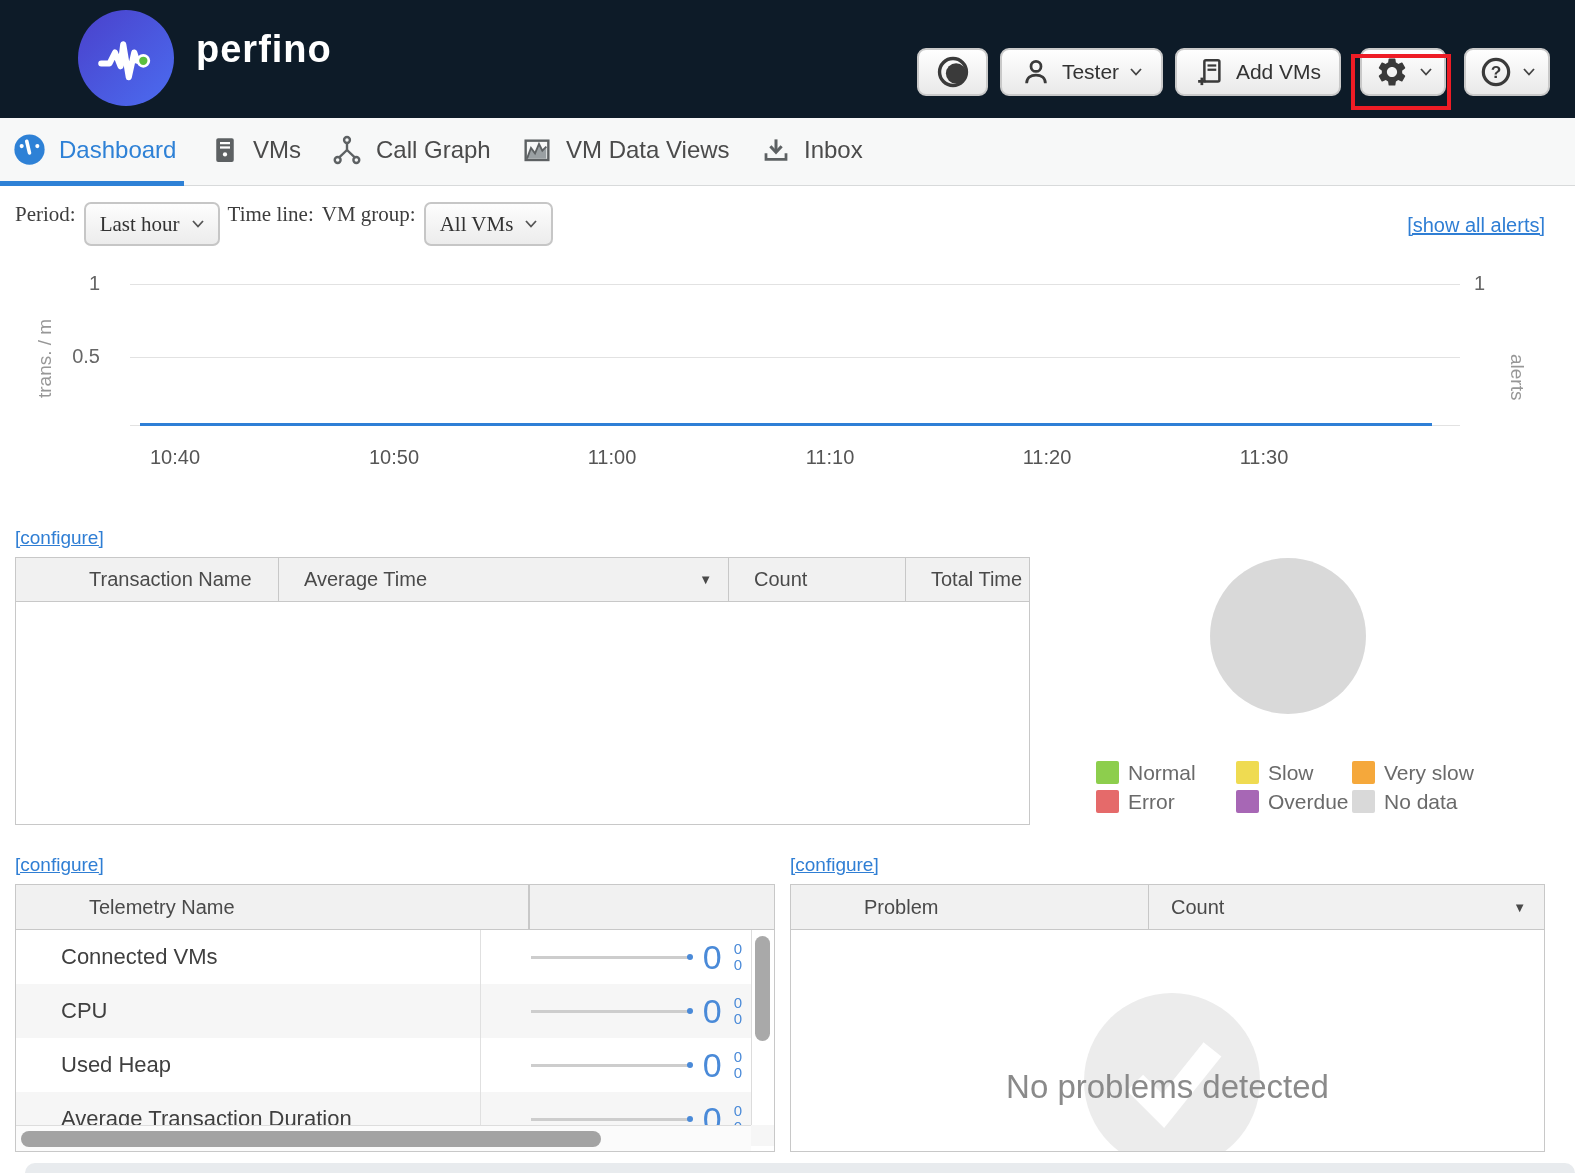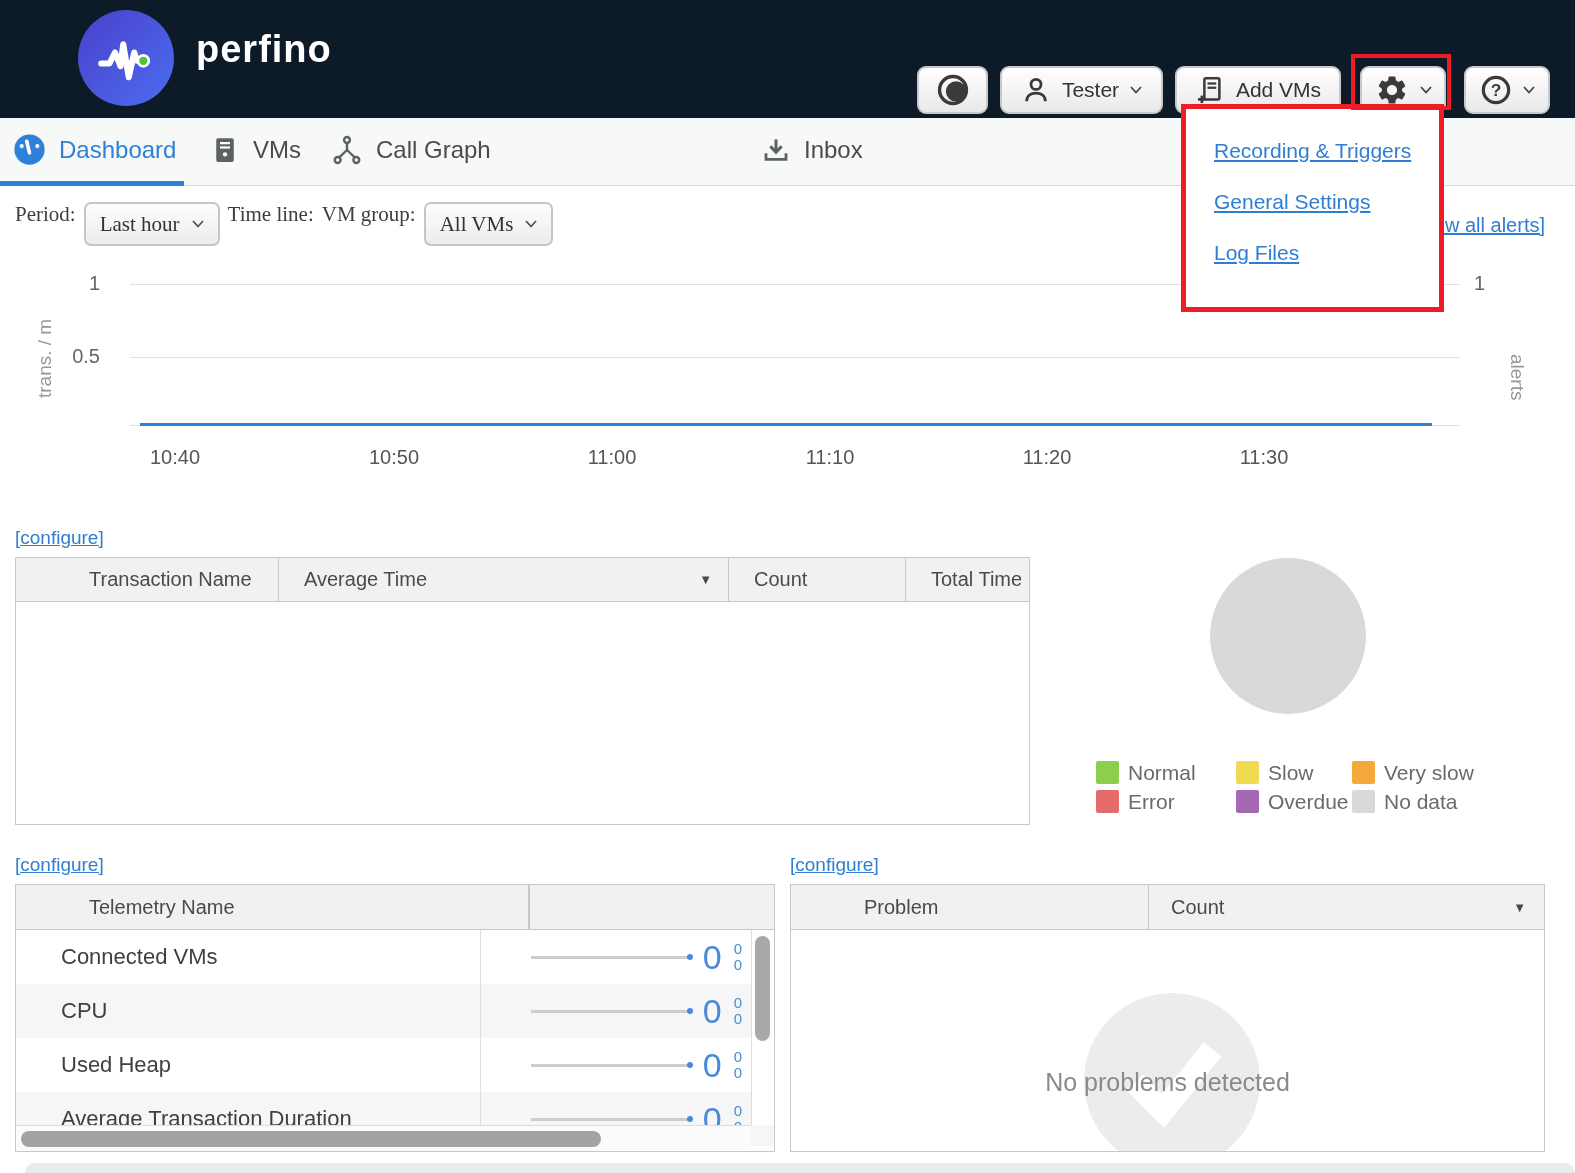--- a/index.html
+++ b/index.html
@@ -6,21 +6,21 @@
   body { background:#ffffff; }
   #app {
     position:relative; width:1575px; height:1173px; overflow:hidden;
     font-family:"Liberation Sans","DejaVu Sans",sans-serif; color:#4a4a4a; background:#fff;
   }
   
   .header { position:absolute; left:0; top:0; width:1575px; height:118px; background:#0d1b28; }
   .logo { position:absolute; left:78px; top:10px; width:96px; height:96px; border-radius:50%;
           background:linear-gradient(135deg,#4a41cb 0%,#4b6cf0 100%); display:flex; align-items:center; justify-content:center; }
   .app-title { position:absolute; left:196px; top:28px; font-size:38px; font-weight:bold; color:#fff; letter-spacing:1px; }
-  .hbtn { position:absolute; top:66px; height:48px; display:flex; align-items:center; justify-content:center; gap:11px;
+  .hbtn { position:absolute; top:48px; height:48px; display:flex; align-items:center; justify-content:center; gap:11px;
           background:linear-gradient(#ffffff,#e9e9e9); border:2px solid #c9c9c9; border-radius:9px;
           font-size:21px; color:#333; cursor:pointer; }
   .btn-theme   { left:917px;  width:71px; }
   .btn-user    { left:1000px; width:163px; }
   .btn-addvms  { left:1175px; width:166px; }
   .btn-gear    { left:1360px; width:86px; }
   .btn-help    { left:1464px; width:86px; }
   .annot { position:absolute; border-style:solid; z-index:11; pointer-events:none; }
   .annot-gear { left:1351px; top:54px; width:100px; height:56px; border-width:4px; }
   
@@ -84,21 +84,21 @@
   .vscroll-thumb { position:absolute; left:3px; top:6px; width:15px; height:105px; background:#a9a9a9; border-radius:8px; cursor:pointer; }
   .hscroll-row { position:absolute; left:0; right:23px; bottom:0; height:26px; background:#fbfbfb; border-top:1px solid #ddd; }
   .hscroll-thumb { position:absolute; left:5px; top:5px; width:580px; height:16px; background:#a3a3a3; border-radius:8px; cursor:pointer; }
   
   .prob-table { left:790px; top:884px; width:755px; height:268px; overflow:hidden; }
   .prob-table .thead { height:45px; }
   .prob-h1 { width:310px; border-right:1px solid #c8c8c8; }
   .prob-h2 { flex:1; padding-left:22px; justify-content:space-between; padding-right:18px; }
   .prob-body { position:relative; height:222px; }
   .ok-circle { position:absolute; left:293px; top:63px; }
-  .prob-empty { position:absolute; left:0; top:138px; width:100%; text-align:center; font-size:25px; color:#8a8a8a; }
+  .prob-empty { position:absolute; left:0; top:138px; width:100%; text-align:center; font-size:33px; color:#8a8a8a; }
   
   .settings-menu { position:absolute; left:1181px; top:104px; width:263px; height:208px; background:#fff;
                    border-style:solid; border-width:5px; z-index:10;
                    display:flex; flex-direction:column; padding:30px 0 0 28px; gap:27px; }
   .settings-menu .link { font-size:21px; }
   
   .bottom-strip { position:absolute; left:25px; top:1163px; width:1550px; height:10px; background:#e8ebee; border-radius:10px 10px 0 0; }
 </style>
 </head>
 <body>
@@ -187,20 +187,28 @@
     <div class="tab tab-callgraph">
       <svg width="32" height="32" viewBox="0 0 24 24">
         <line x1="12" y1="6.5" x2="12" y2="12" stroke="#5d6163" stroke-width="1.8"></line>
         <line x1="12" y1="12" x2="6" y2="17.8" stroke="#5d6163" stroke-width="1.8"></line>
         <line x1="12" y1="12" x2="18" y2="17.8" stroke="#5d6163" stroke-width="1.8"></line>
         <circle cx="12" cy="4.5" r="2.2" fill="#f7f8f8" stroke="#5d6163" stroke-width="1.8"></circle>
         <circle cx="5" cy="19.5" r="2.2" fill="#f7f8f8" stroke="#5d6163" stroke-width="1.8"></circle>
         <circle cx="19" cy="19.5" r="2.2" fill="#f7f8f8" stroke="#5d6163" stroke-width="1.8"></circle>
       </svg>
       <span>Call Graph</span>
+    </div>
+    <div class="tab tab-vmdata">
+      <svg width="32" height="32" viewBox="0 0 24 24">
+        <rect x="3.5" y="5" width="17" height="14.5" fill="none" stroke="#5d6163" stroke-width="1.8"></rect>
+        <path d="M4.5 18.5 L7.5 10.5 L10.5 14.5 L13.5 7.5 L16 12.5 L19 9.5 L19 18.5 Z" fill="#9aa0a3"></path>
+        <polyline points="4.5,18.5 7.5,10.5 10.5,14.5 13.5,7.5 16,12.5 19,9.5" fill="none" stroke="#5d6163" stroke-width="1.4"></polyline>
+      </svg>
+      <span>VM Data Views</span>
     </div>
     <div class="tab tab-inbox">
       <svg width="30" height="30" viewBox="0 0 24 24">
         <line x1="12" y1="3.5" x2="12" y2="12.5" stroke="#5d6163" stroke-width="2.4"></line>
         <polyline points="7.5,9 12,13.8 16.5,9" fill="none" stroke="#5d6163" stroke-width="2.4" stroke-linejoin="miter"></polyline>
         <path d="M4 14.5 V19.5 H20 V14.5" fill="none" stroke="#5d6163" stroke-width="2.2"></path>
       </svg>
       <span>Inbox</span>
     </div>
     <div class="tab-underline" style="background-color: rgb(46, 129, 214);"></div>
@@ -370,19 +378,14 @@
       <svg class="ok-circle" width="176" height="176" viewBox="0 0 100 100">
         <circle cx="50" cy="50" r="50" fill="#ececec"></circle>
         <polyline points="29,51 45,67 73,32" fill="none" stroke="#ffffff" stroke-width="13"></polyline>
       </svg>
       <div class="prob-empty">No problems detected</div>
     </div>
   </div>
 
   <div class="bottom-strip"></div>
 
-  <div class="settings-menu" style="border-color: rgb(238, 28, 37);">
-    <a class="link">Recording &amp; Triggers</a>
-    <a class="link">General Settings</a>
-    <a class="link">Log Files</a>
-  </div>
 
 </div>
 
 </body></html>

